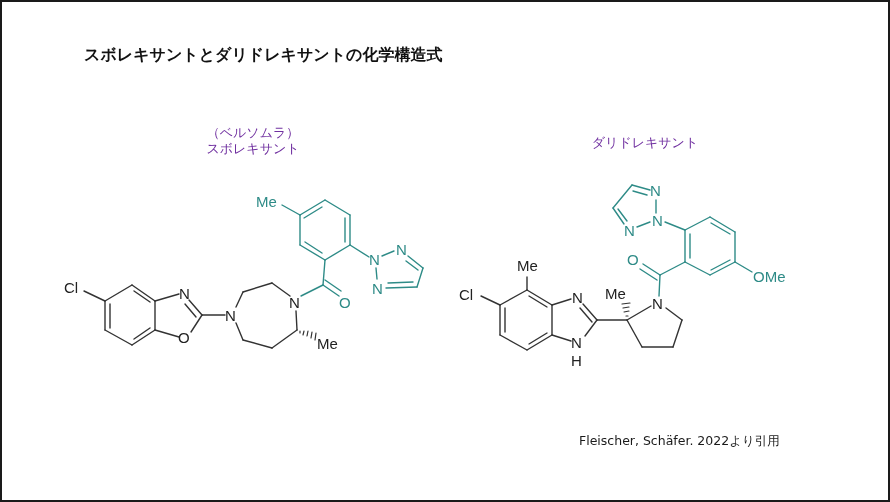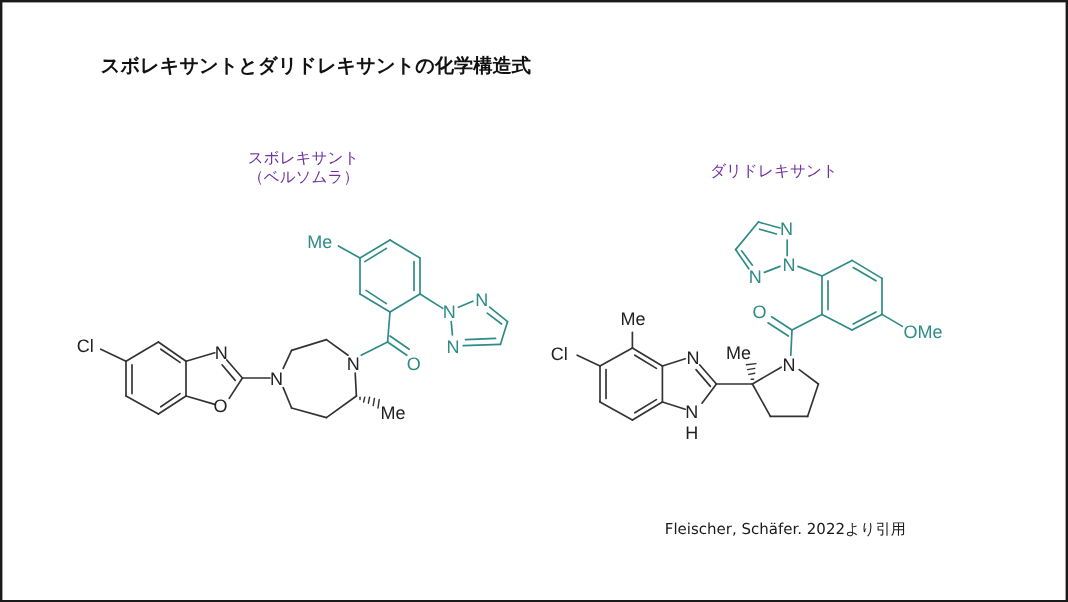--- a/index.html
+++ b/index.html
@@ -2,34 +2,34 @@
 <html><head>
 <meta charset="utf-8">
 <style>
   html, body { margin: 0; padding: 0; background: #ffffff; }
   body { width: 890px; height: 502px; position: relative; overflow: hidden; font-family: "DejaVu Sans", sans-serif; }
   .frame { position: absolute; left: 0; top: 0; width: 886px; height: 498px; border: 2px solid #1a1a1a; background: #ffffff; }
   .title { position: absolute; left: 84px; top: 45px; font-size: 16px; font-weight: bold; color: #111111; letter-spacing: 0px; white-space: nowrap; }
   .label { position: absolute; font-size: 13px; text-align: center; white-space: nowrap; }
   .label-left { left: 193px; top: 125px; width: 120px; line-height: 16px; }
   .label-right { left: 580px; top: 134px; width: 130px; }
-  .citation { position: absolute; left: 554px; top: 433px; font-size: 12.5px; color: #1a1a1a; white-space: nowrap; }
+  .citation { position: absolute; left: 579px; top: 433px; font-size: 12.5px; color: #1a1a1a; white-space: nowrap; }
   svg.mol { position: absolute; left: 0; top: 0; width: 890px; height: 502px; }
   svg.mol text { font-family: "Liberation Sans", sans-serif; font-size: 15px; }
 </style>
 </head>
 <body>
 
 <div class="frame"></div>
 
 <div class="title">スボレキサントとダリドレキサントの化学構造式</div>
 
 <div class="label label-left" style="color:#7030a0;">
+  <div>（ベルソムラ）</div>
   <div>スボレキサント</div>
-  <div>（ベルソムラ）</div>
 </div>
 
 <div class="label label-right" style="color:#7030a0;">ダリドレキサント</div>
 
 <svg class="mol" viewBox="0 0 890 502">
 
   <g stroke-linecap="round" fill="none">
 
     <g stroke="#333333" stroke-width="1.4">
 

